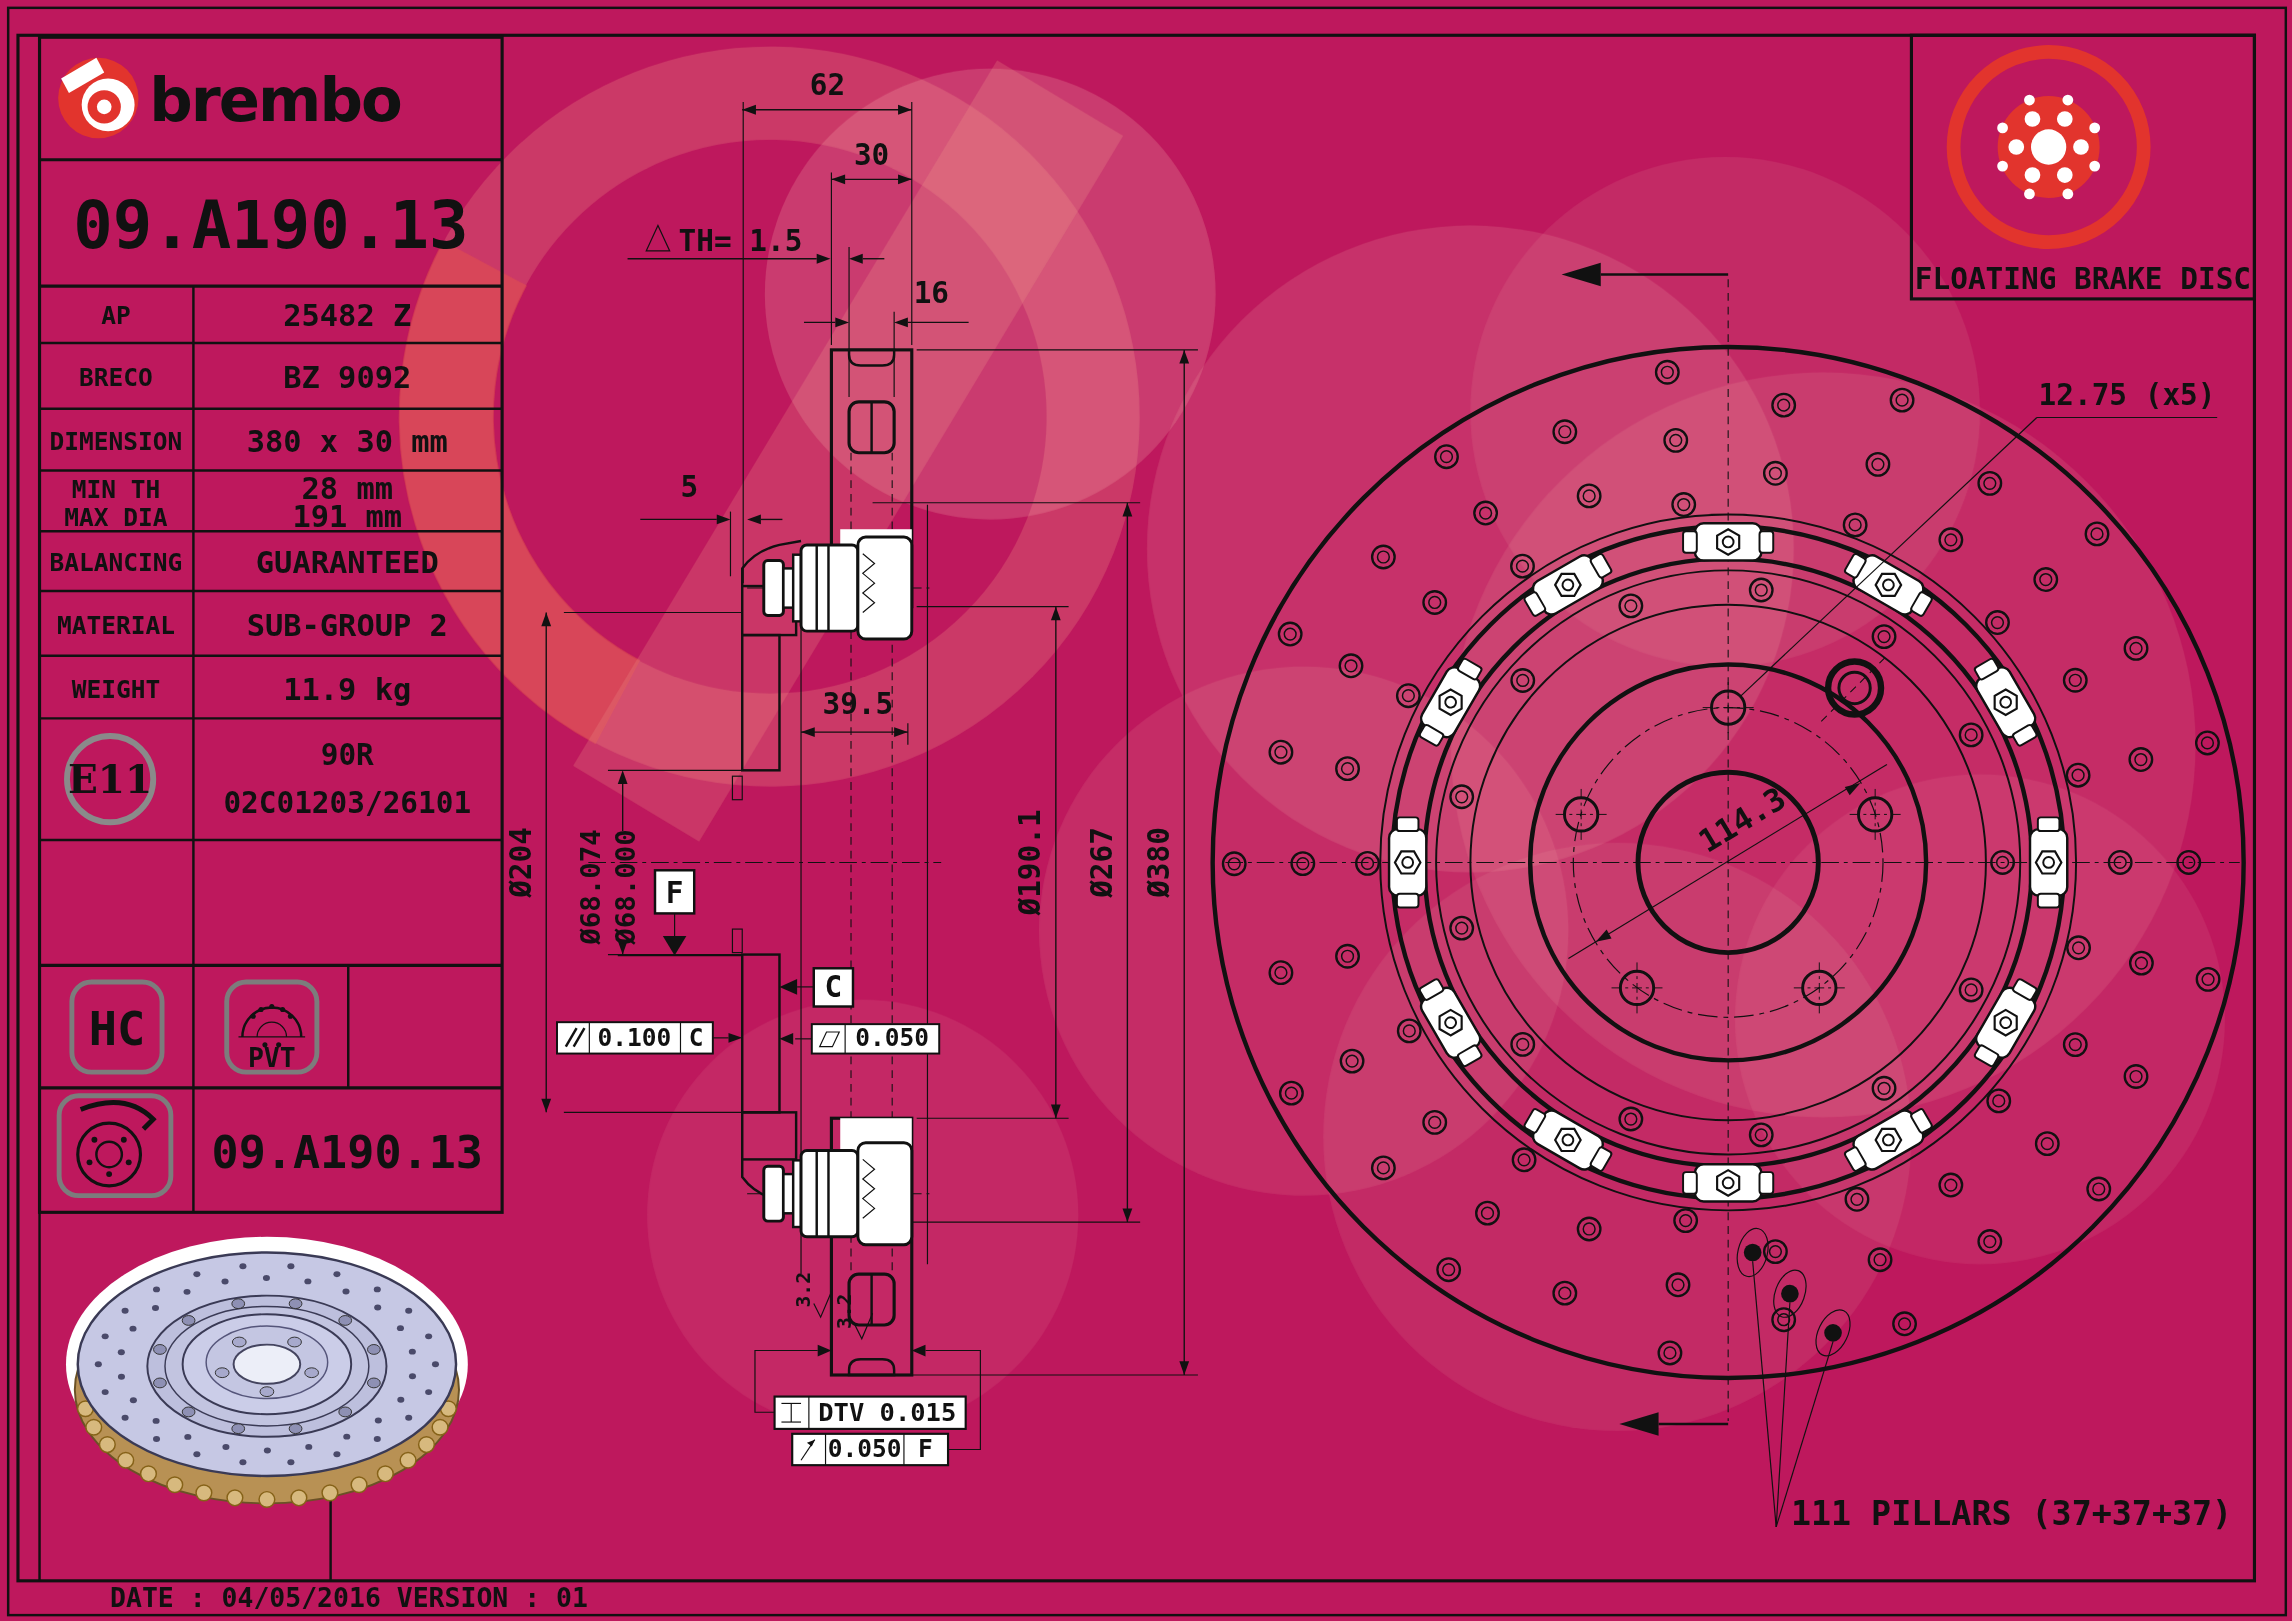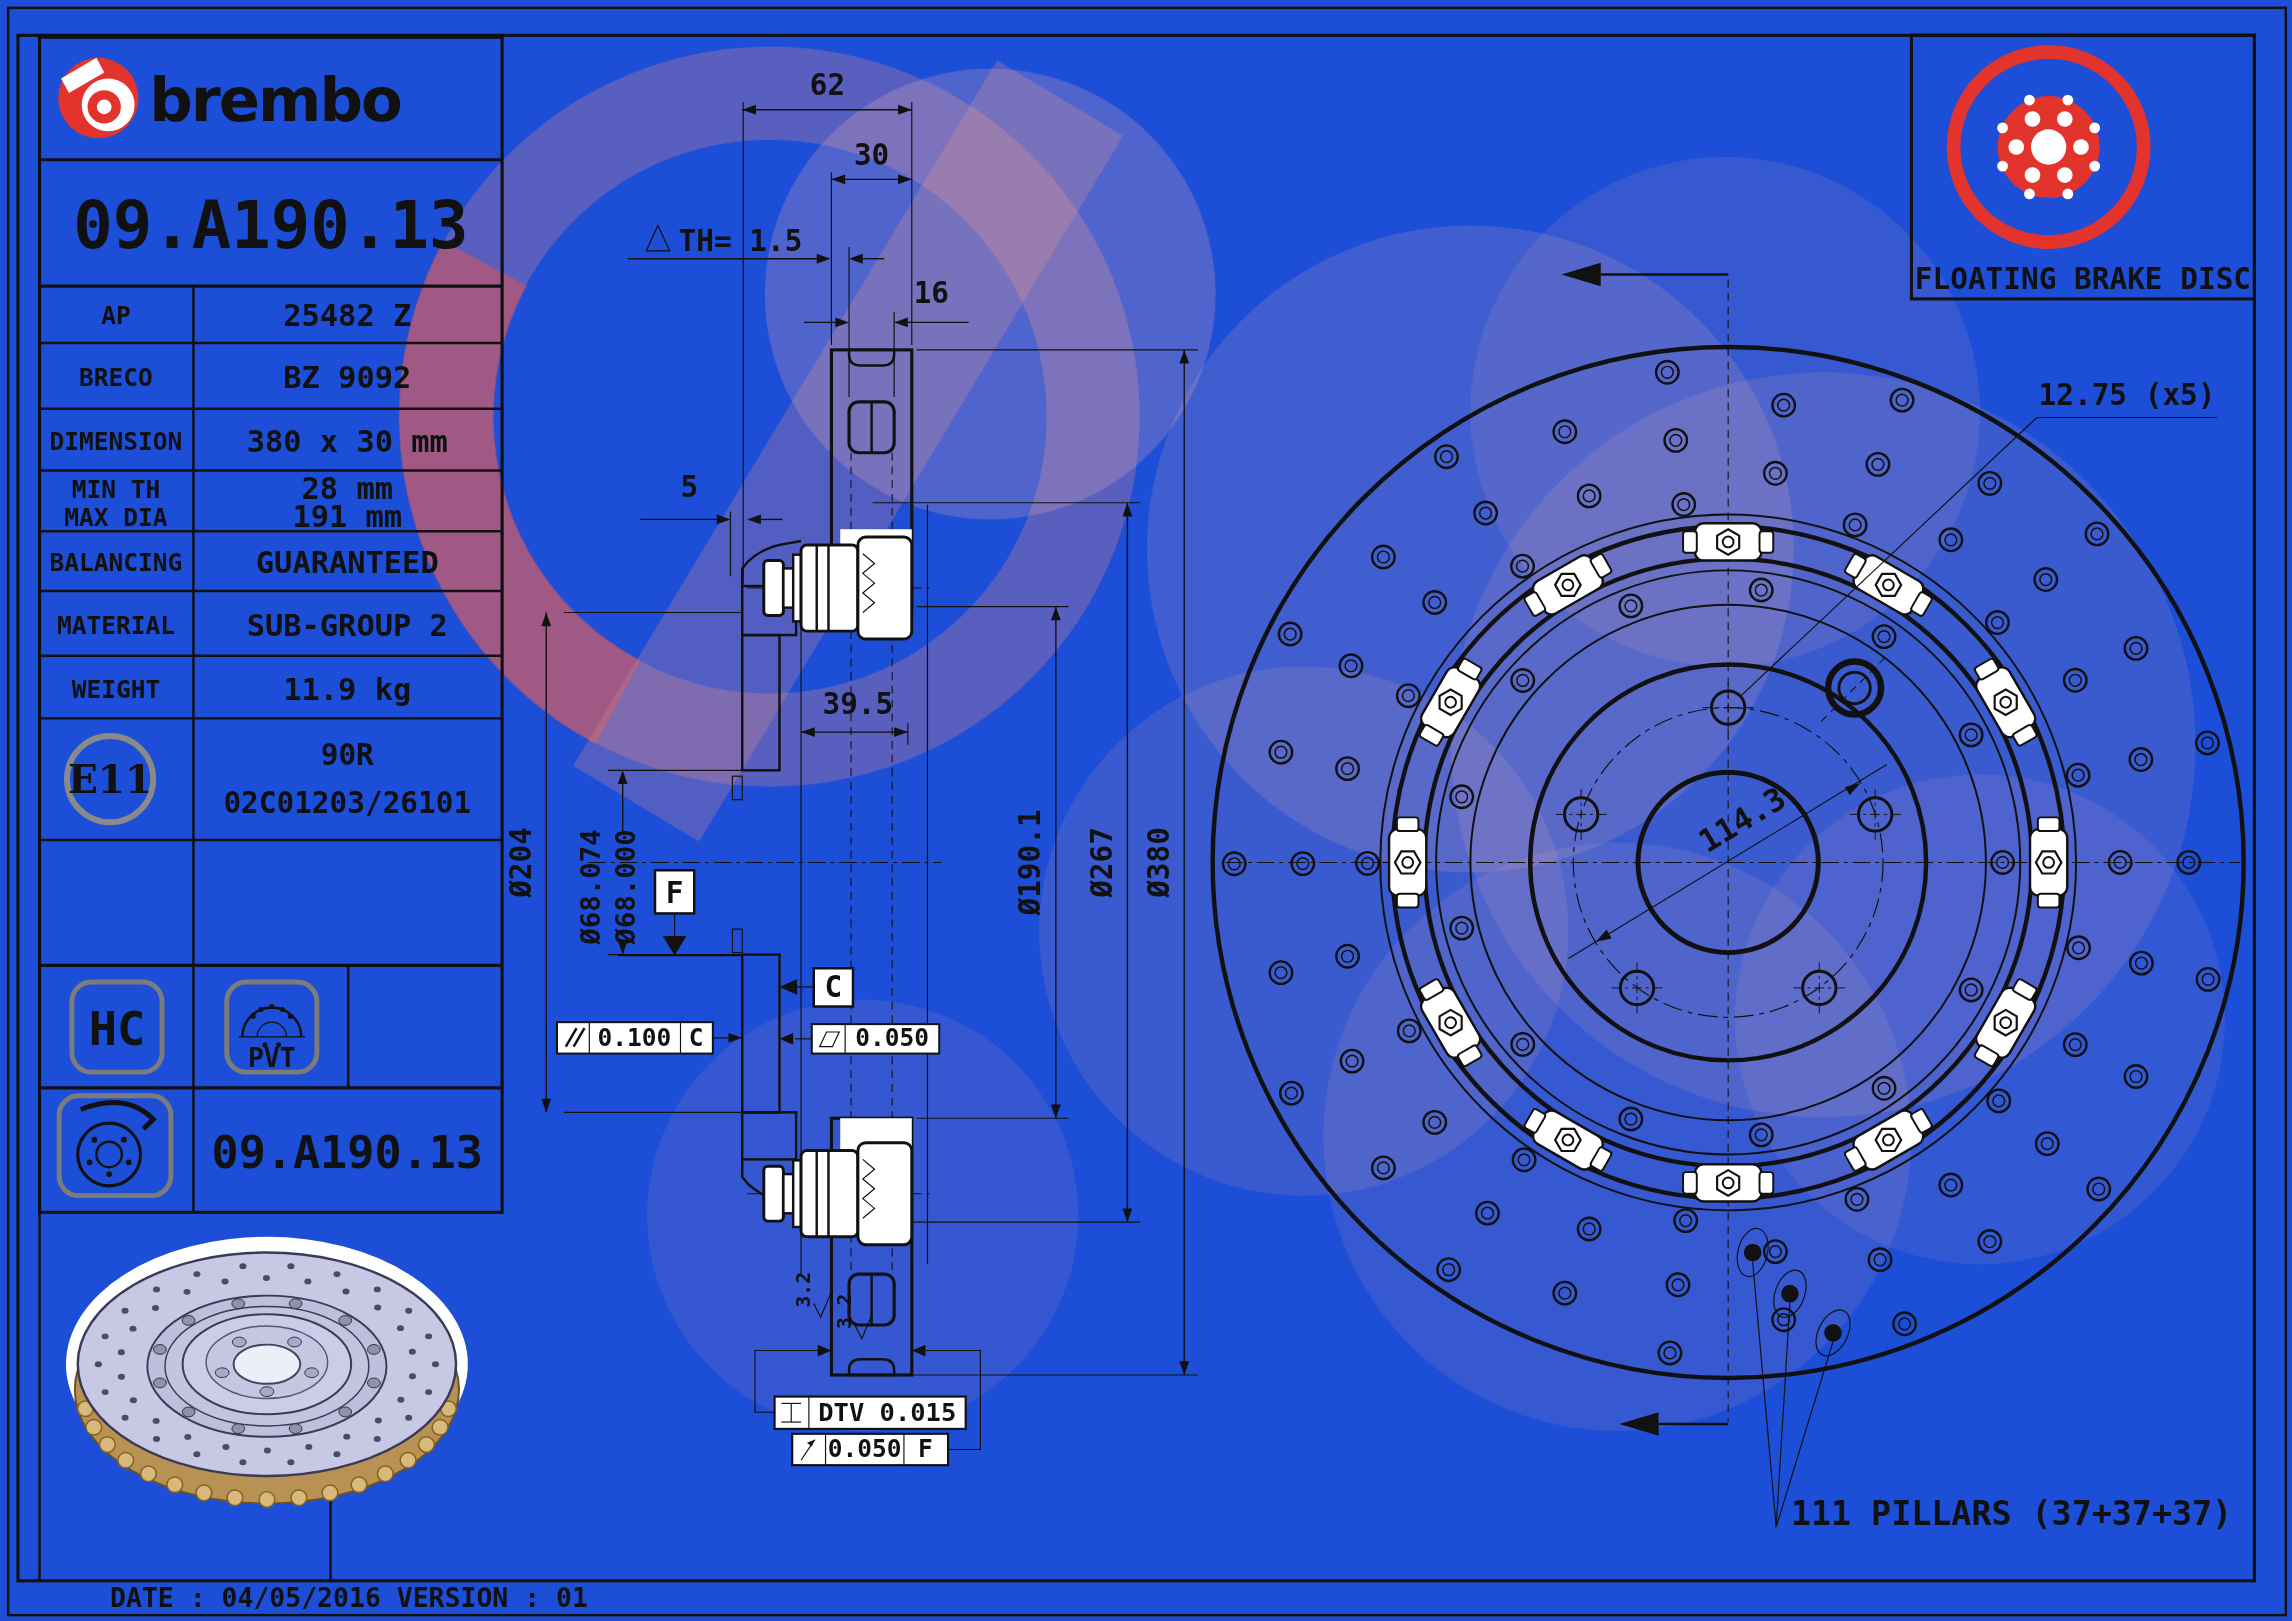--- a/index.html
+++ b/index.html
@@ -1,16 +1,16 @@
 <!DOCTYPE html>
 <html><head>
 <meta charset="utf-8">
 <style>
   html,body{margin:0;padding:0;background:#e9e9e9;}
-  .sheet{position:relative;width:2293px;height:1621px;background:#1d4ed8;overflow:hidden;}
+  .sheet{position:relative;width:2293px;height:1621px;background:#be185d;overflow:hidden;}
   svg{position:absolute;left:0;top:0;}
   svg text{font-family:"DejaVu Sans Mono","Liberation Mono",monospace;font-weight:bold;fill:#111;text-anchor:middle;}
   svg text.ts{text-anchor:start;}
   svg text.serif{font-family:"DejaVu Serif","Liberation Serif",serif;}
   svg text.sans{font-family:"DejaVu Sans","Liberation Sans",sans-serif;}
   .thin{stroke:#111;stroke-width:1.2;fill:none;}
   .med{stroke:#111;stroke-width:2.5;fill:none;}
   .thk{stroke:#111;stroke-width:3.2;fill:none;}
   .dim{stroke:#111;stroke-width:1.4;fill:none;}
   .cl{stroke:#111;stroke-width:1.1;fill:none;stroke-dasharray:18 5 4 5;}

